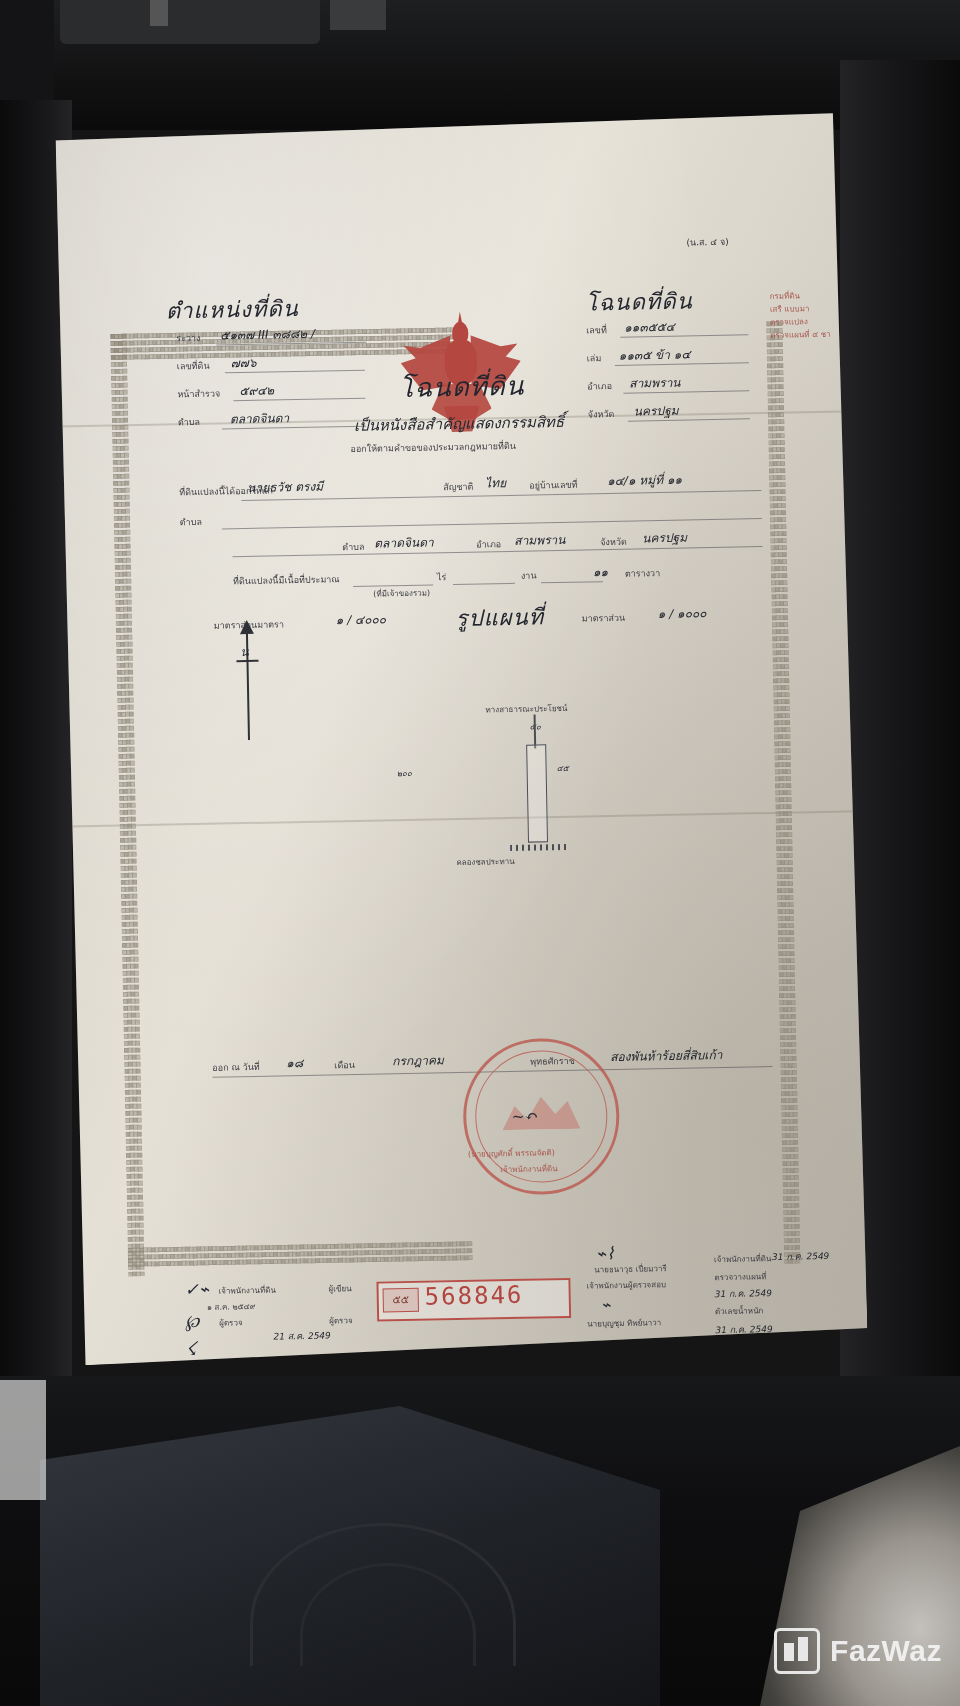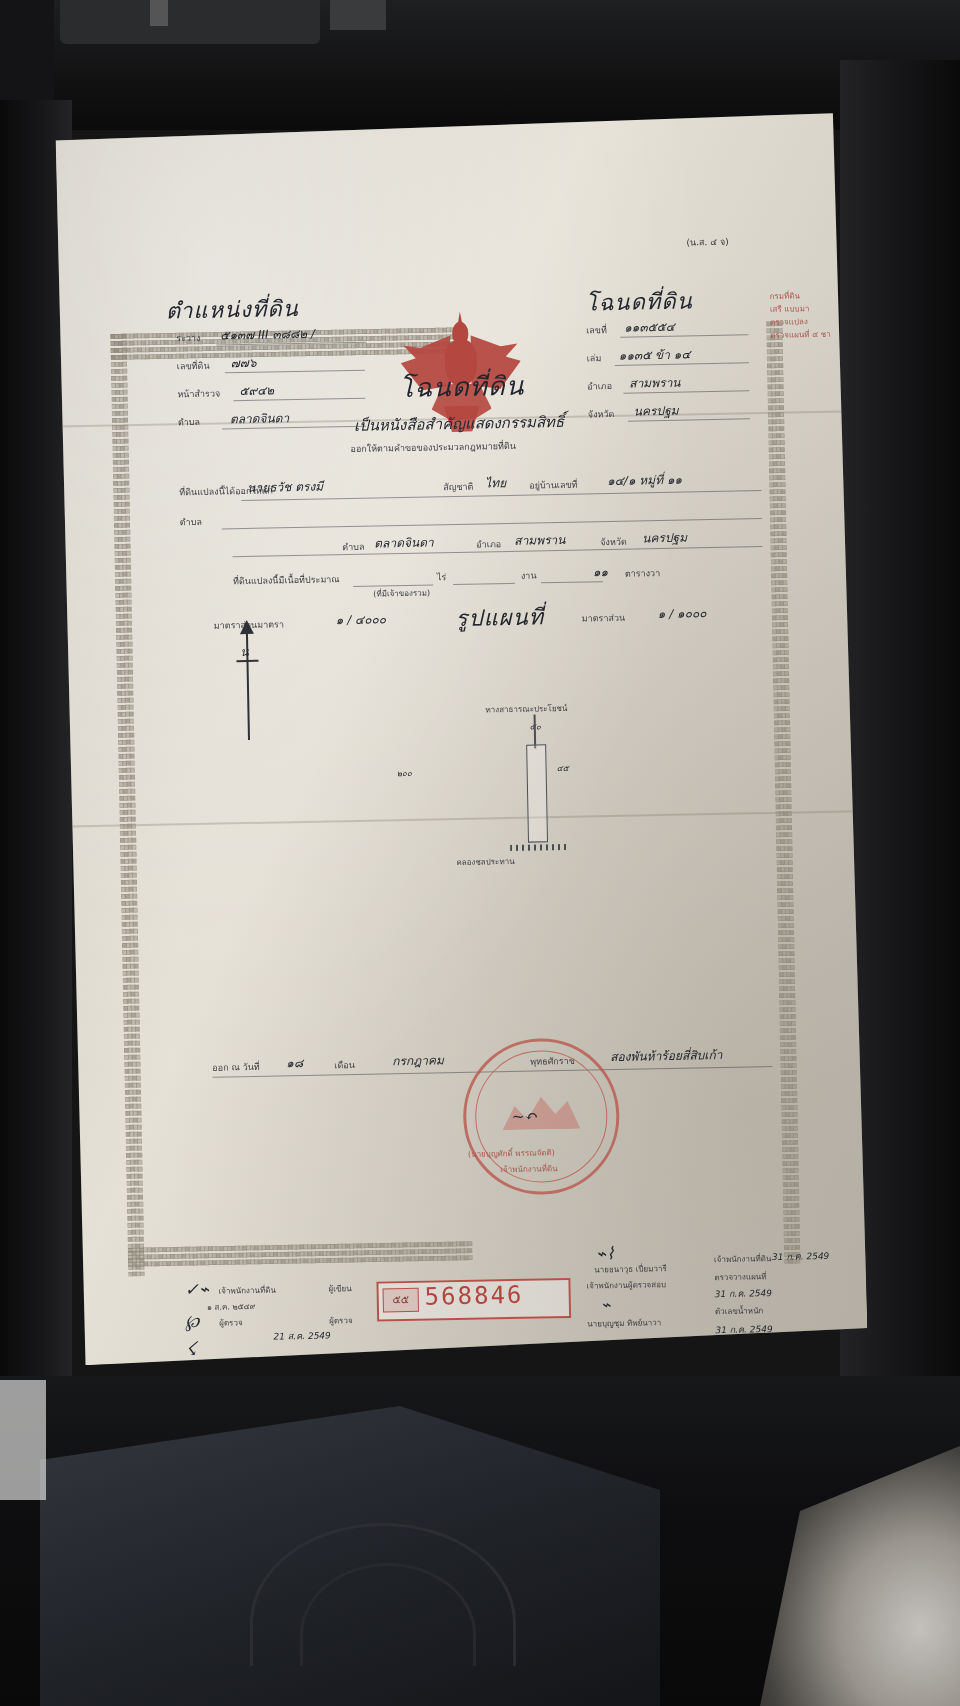--- a/index.html
+++ b/index.html
@@ -576,14 +576,18 @@
     <div class="t xs lbl" style="left:520px;top:1202px;">นายบุญชุม ทิพย์นาวา</div>
 
     <div class="t xs lbl" style="left:648px;top:1140px;">เจ้าพนักงานที่ดิน</div>
     <div class="t sm hand" style="left:706px;top:1138px;">31 ก.ค. 2549</div>
     <div class="t xs lbl" style="left:648px;top:1158px;">ตรวจวางแผนที่</div>
     <div class="t sm hand" style="left:648px;top:1174px;">31 ก.ค. 2549</div>
     <div class="t xs lbl" style="left:648px;top:1192px;">ตัวเลขน้ำหนัก</div>
     <div class="t sm hand" style="left:648px;top:1210px;">31 ก.ค. 2549</div>
   </div>
 
+  <div class="wm">
+    <div class="wm-mark"></div>
+    <div class="wm-text">FazWaz</div>
+  </div>
 
 </div>
 
 </body></html>

